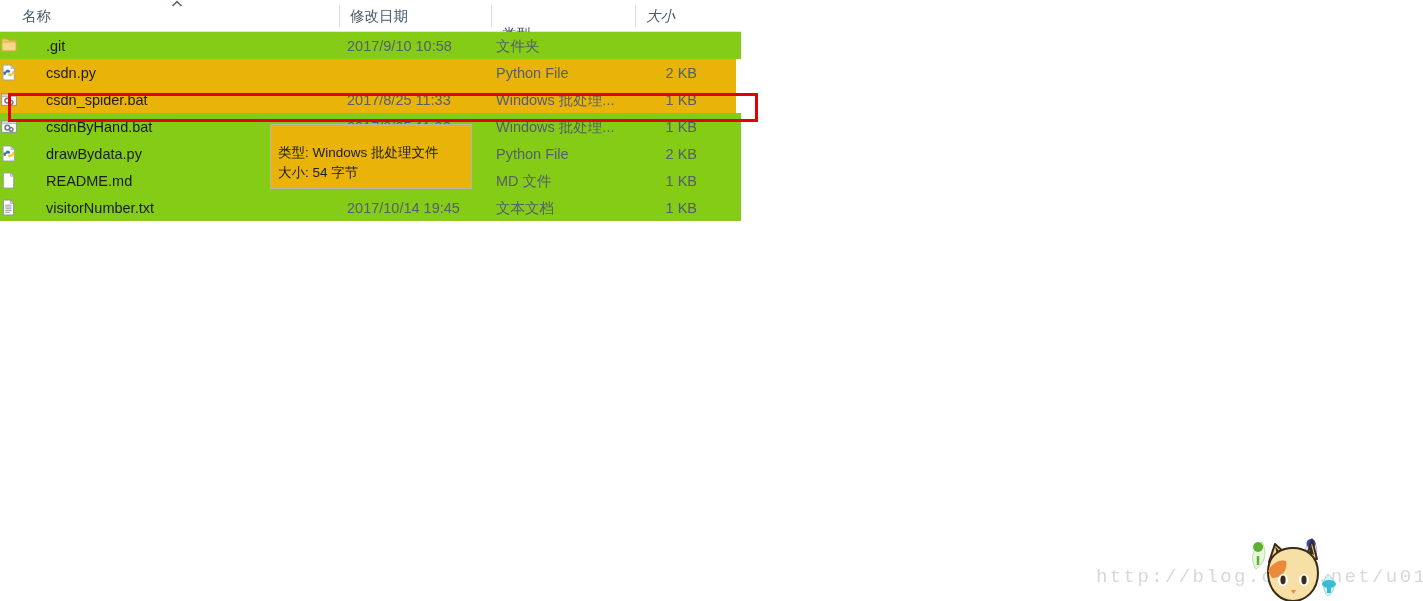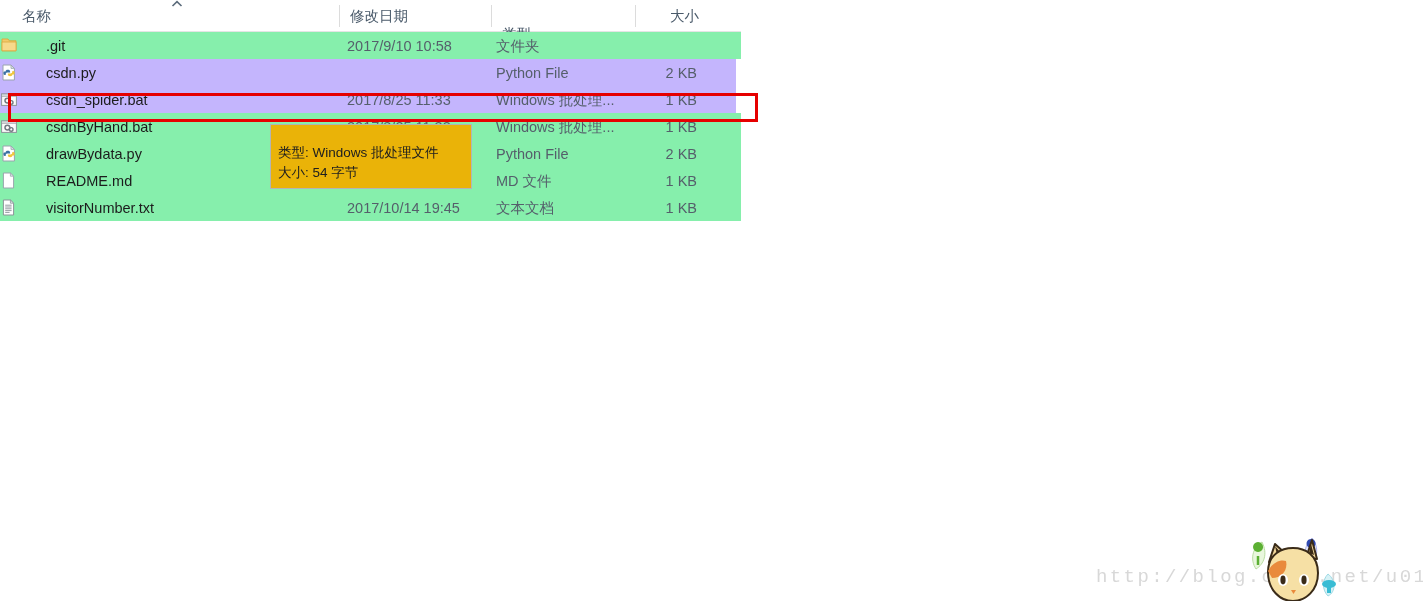--- a/index.html
+++ b/index.html
@@ -38,21 +38,21 @@
     line-height: 33px;
     font-size: 14.5px;
     color: #4a5a6a;
     white-space: nowrap;
     padding-left: 10px;
     box-sizing: border-box;
   }
   .col-header .hcell.name   { left: 12px;  width: 328px; padding-left: 10px; }
   .col-header .hcell.date   { left: 340px; width: 152px; }
   .col-header .hcell.type   { left: 492px; width: 144px; margin-top: 18px; }
-  .col-header .hcell.size   { left: 660px; width: 104px; }
+  .col-header .hcell.size   { left: 636px; width: 104px; font-style: italic; }
 
   .hdiv {
     position: absolute;
     top: 5px;
     width: 1px;
     height: 22px;
     background: #dcdcdc;
   }
   .hdiv.d1 { left: 339px; }
   .hdiv.d2 { left: 491px; }
@@ -70,23 +70,23 @@
     text-align: center;
     overflow: hidden;
   }
   .sort-chevron svg { display: block; }
 
   
   .rows { position: relative; }
   .row {
     position: relative;
     height: 27px;
-    background: #86efac;
-  }
-  .row.selected { background: #c4b5fd; }
+    background: #84cc16;
+  }
+  .row.selected { background: #eab308; }
   .row .cell {
     position: absolute;
     top: 0;
     height: 27px;
     line-height: 28px;
     font-size: 14.5px;
     white-space: nowrap;
     overflow: hidden;
     box-sizing: border-box;
   }

